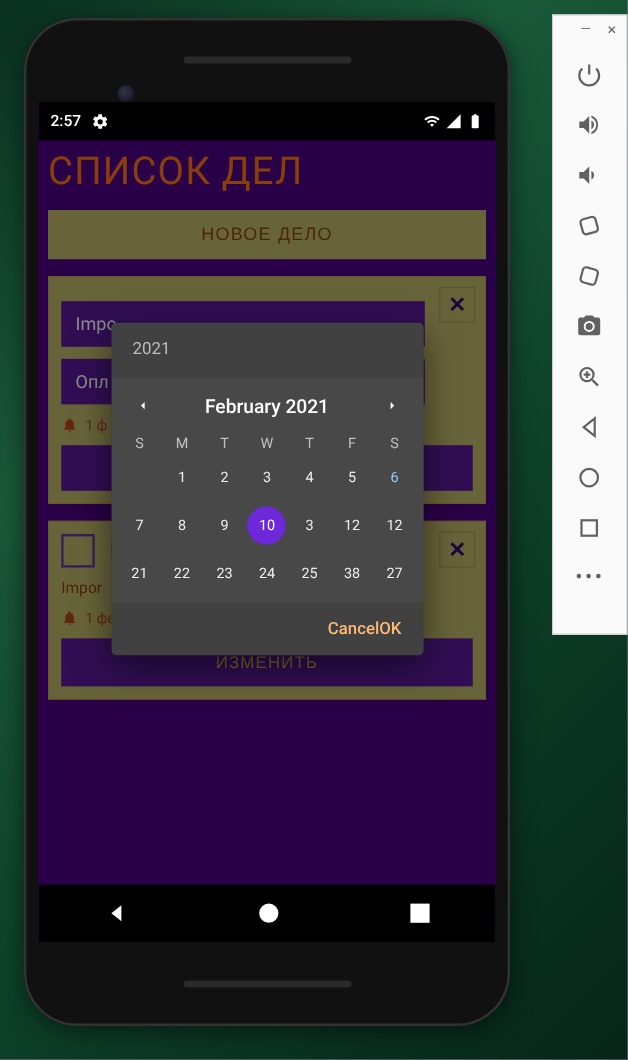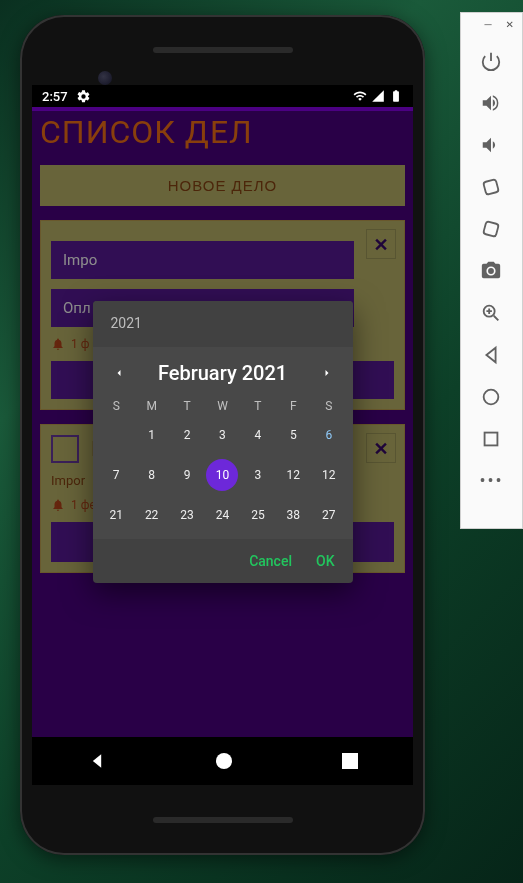--- a/index.html
+++ b/index.html
@@ -62,21 +62,21 @@
   }
   .screen {
     width: 100%; height: 100%;
     background: #4b0082;
     position: relative;
     overflow: hidden;
   }
 
   
   .statusbar {
-    height: 22px; background: #000; color: #fff;
+    height: 32px; background: #000; color: #fff;
     display: flex; align-items: center; justify-content: space-between;
     padding: 0 10px; font-size: 13px; font-weight: 500;
   }
   .status-left { display: flex; gap: 8px; align-items: center; }
   .status-right { display: flex; gap: 4px; align-items: center; }
   .status-right svg { width: 14px; height: 14px; }
 
   
   .app {
     position: relative; width: 100%; height: calc(100% - 26px - 48px);
@@ -123,48 +123,48 @@
   
   .scrim {
     position: absolute; inset: 26px 0 48px 0;
     background: rgba(0,0,0,0.45);
   }
 
   
   .dialog {
     position: absolute;
     left: 50%; transform: translateX(-50%);
-    top: 216px;
+    top: 184px;
     width: 260px;
     background: #414141;
     border-radius: 4px;
     box-shadow: 0 10px 30px rgba(0,0,0,0.5);
     color: #fff;
     overflow: hidden;
   }
   .dlg-header { padding: 14px 18px 16px; background: #414141; }
   .dlg-year { color: #bdbdbd; font-size: 14px; }
   .dlg-date { font-size: 28px; font-weight: 500; margin-top: 2px; }
   .dlg-body { background: #484848; padding: 8px 6px 6px; }
   .month-row { display: flex; align-items: center; justify-content: space-between; padding: 6px 6px 4px; }
   .month-row .arrow { width: 28px; text-align: center; cursor: pointer; color: #fff; }
-  .month-label { font-size: 20px; font-weight: 500; }
+  .month-label { font-size: 16px; font-weight: 500; }
   .dow-row, .week-row {
     display: grid; grid-template-columns: repeat(7, 1fr);
     text-align: center; font-size: 12px;
   }
   .dow-row { color: #c0c0c0; margin-top: 10px; }
   .week-row { margin-top: 4px; }
   .day {
     width: 32px; height: 32px; line-height: 32px; margin: 2px auto;
     border-radius: 50%; font-size: 12px; color: #eee;
   }
   .day.sat { color: #90caf9; }
   .day.selected { background: #6d28d9; color: #fff; }
-  .dlg-actions { display: flex; justify-content: flex-end; gap: 24px; padding: 14px 18px; font-size: 14px; color: #22c55e; font-weight: 500; text-align: right; }
+  .dlg-actions { display: flex; justify-content: flex-end; padding: 14px 18px; font-size: 14px; color: #fdba74; font-weight: 500; text-align: right; }
 </style>
 </head>
 <body>
 
 <div class="phone">
   <div class="speaker"></div>
   <div class="camera"></div>
 
   <div class="screen">
 

